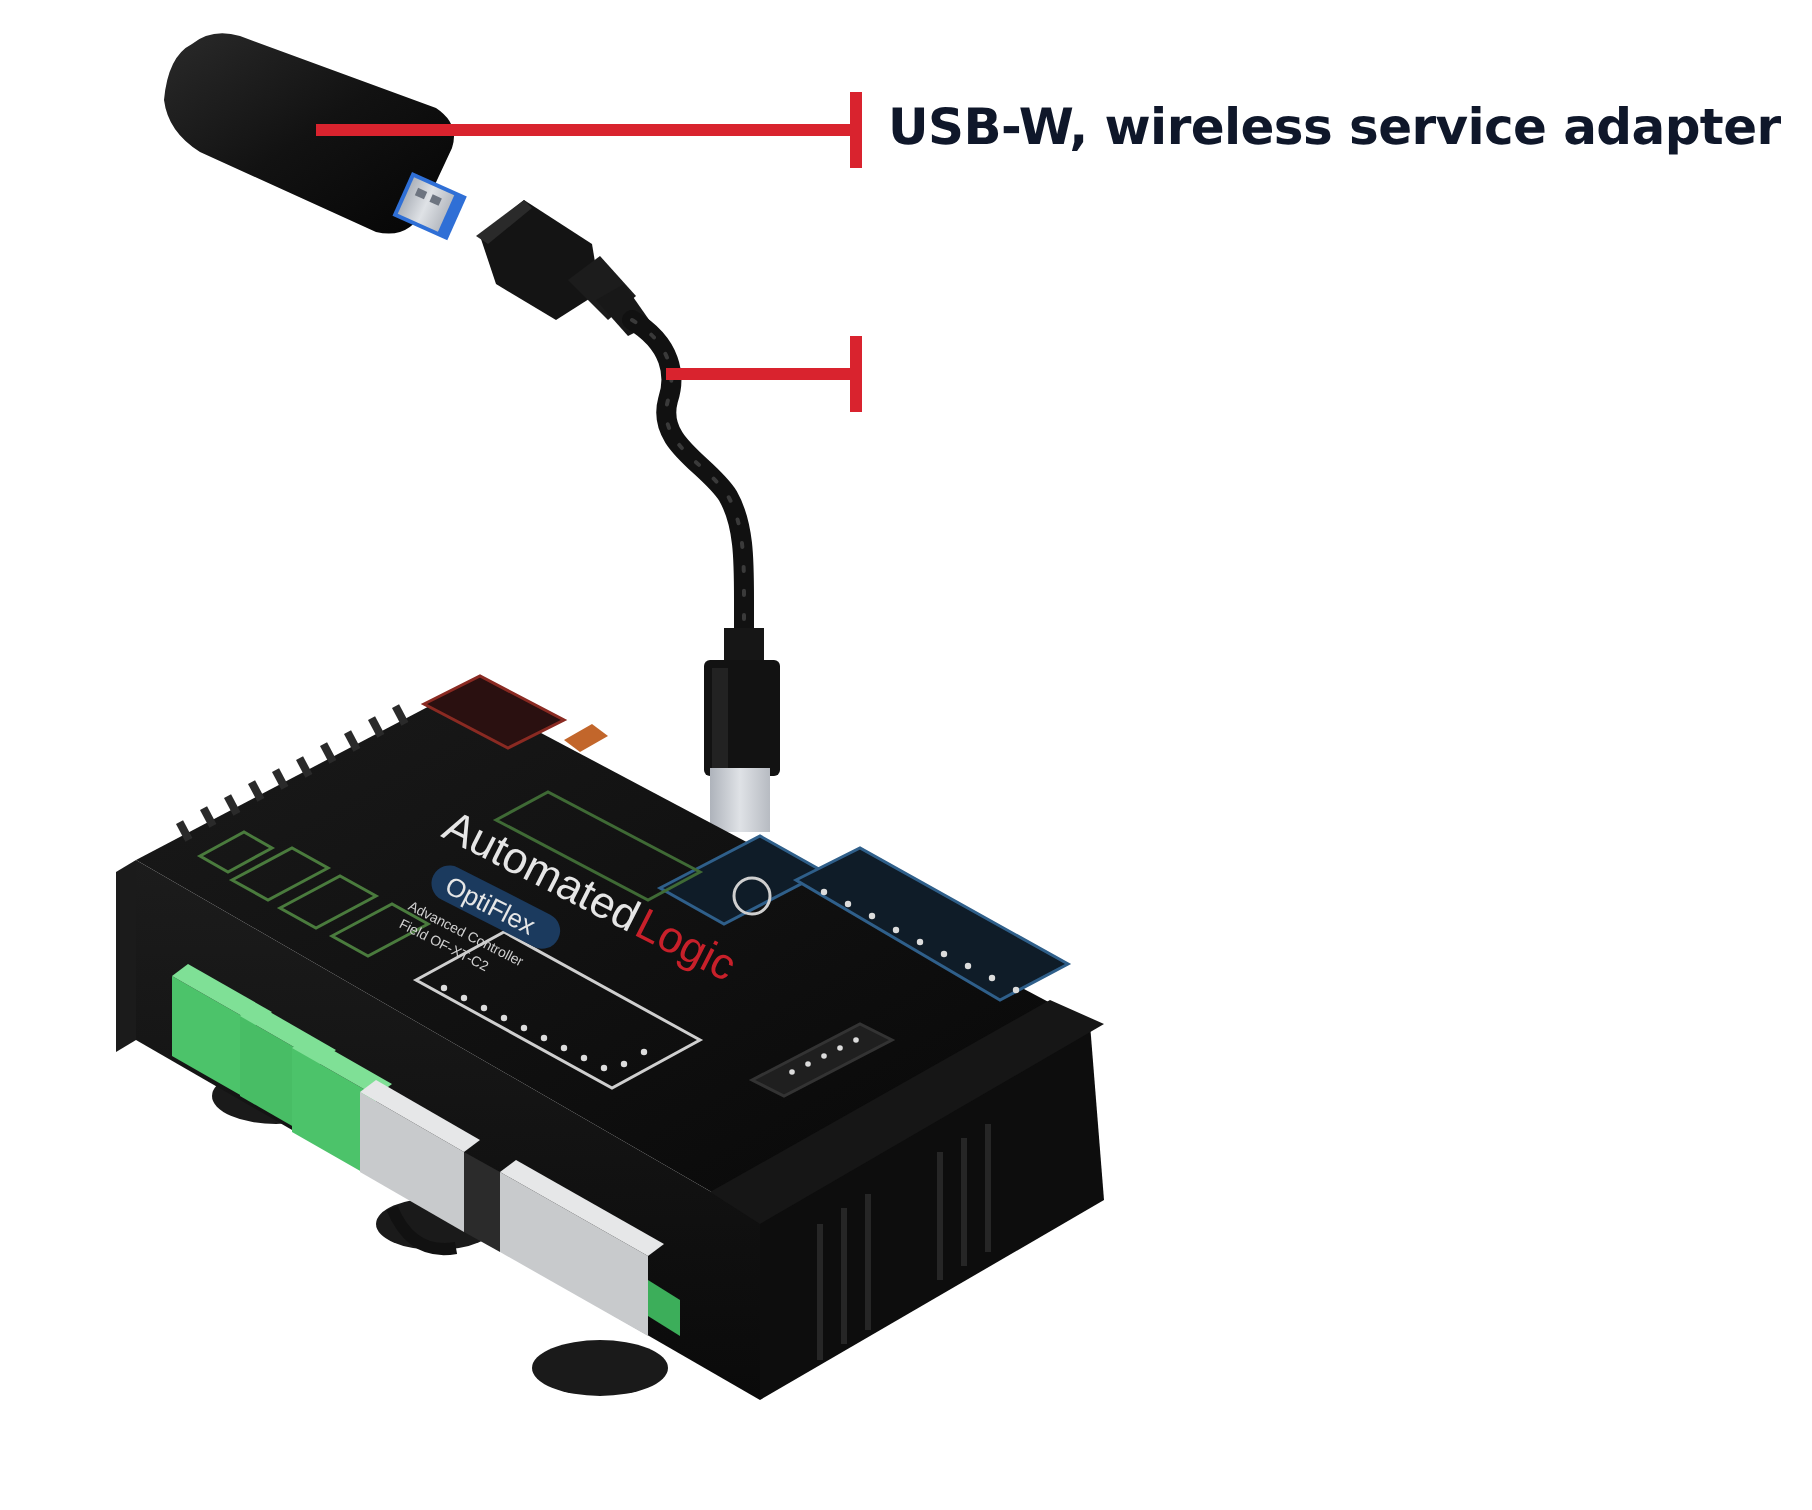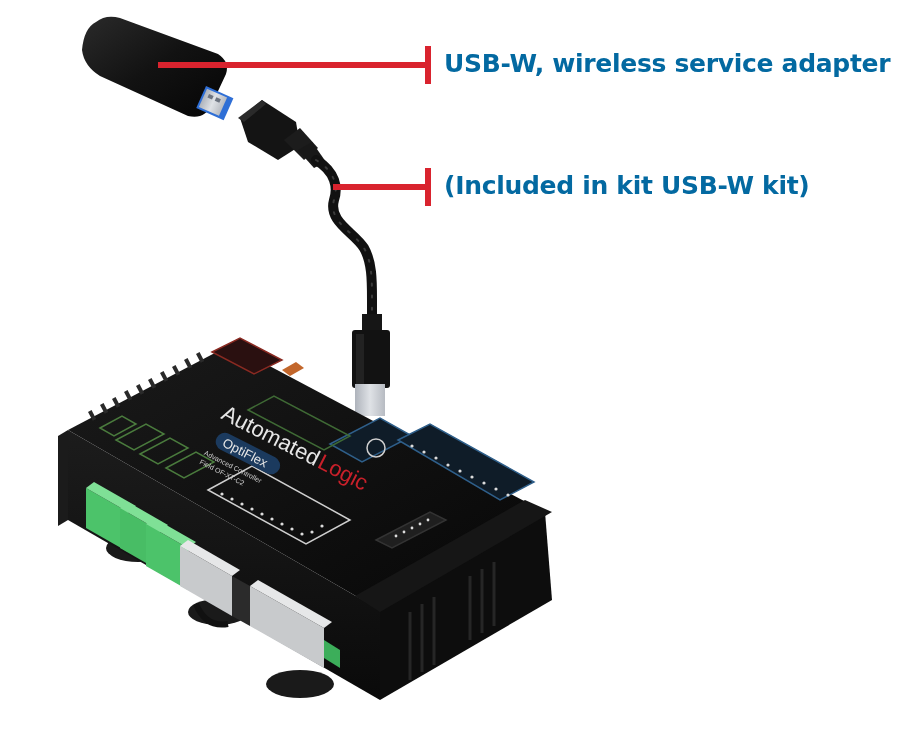--- a/index.html
+++ b/index.html
@@ -2,21 +2,21 @@
 <html><head>
 <meta charset="utf-8">
 <style>
   html, body { margin: 0; padding: 0; background: #ffffff; }
   body { width: 906px; height: 755px; position: relative; overflow: hidden; font-family: "Liberation Sans", sans-serif; }
   .stage { position: absolute; left: 0; top: 0; width: 906px; height: 755px; }
   .callout-text {
     position: absolute;
     font-family: "DejaVu Sans", sans-serif;
     font-weight: bold;
-    color: #0369a1;
+    color: #0f172a;
     font-size: 25px;
     line-height: 36px;
     letter-spacing: -0.3px;
     white-space: nowrap;
   }
   #label-adapter { left: 444px; top: 46px; }
   #label-cable { left: 444px; top: 168px; }
 </style>
 </head>
 <body>
@@ -199,15 +199,14 @@
       <text x="2" y="40" font-family="Liberation Sans, sans-serif" font-size="7" fill="#cfcfcf">Advanced Controller</text>
       <text x="2" y="50" font-family="Liberation Sans, sans-serif" font-size="7" fill="#cfcfcf">Field OF-XT-C2</text>
     </g>
   </svg>
 
   
   <div id="label-adapter" class="callout-text">
     <div>USB-W, wireless service adapter</div>
   </div>
   <div id="label-cable" class="callout-text">
-    <div>(Included in kit USB-W kit)</div>
   </div>
 </div>
 
 </body></html>

